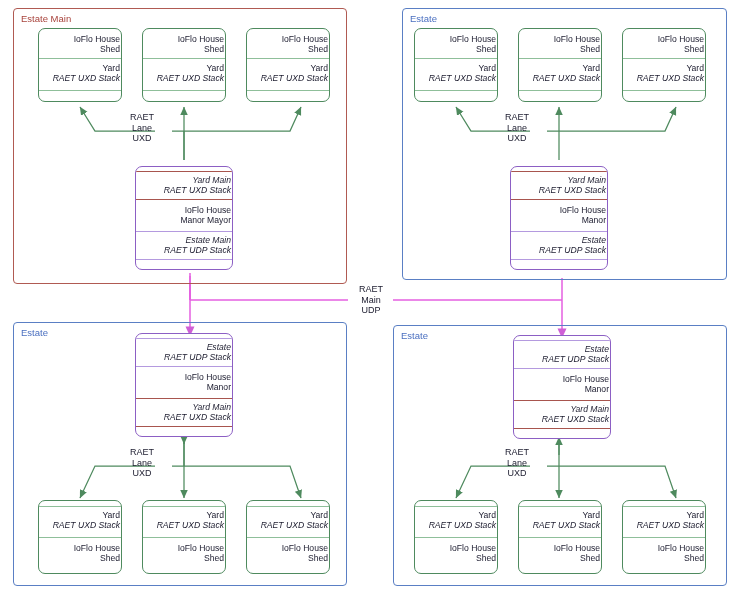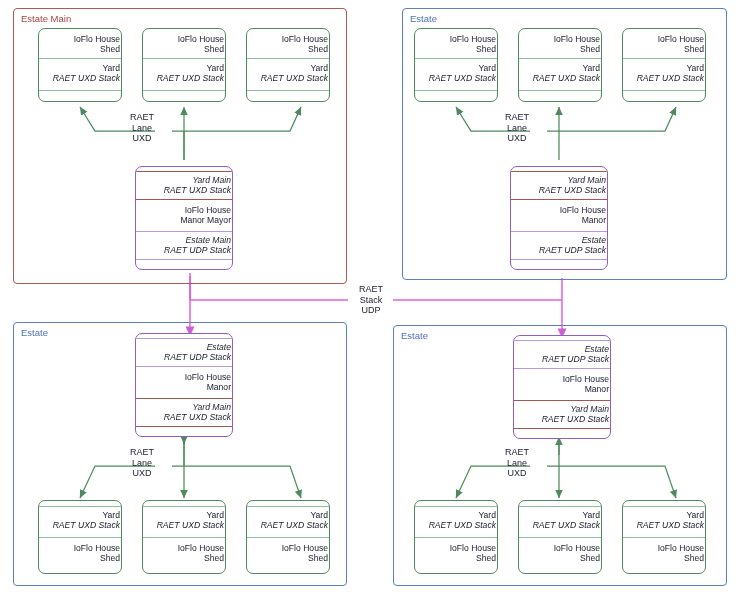--- a/index.html
+++ b/index.html
@@ -220,21 +220,21 @@
       <span class="l2">Manor</span>
     </div>
     <div class="band sec-purple" style="height:29px;padding-top:3px;">
       <span class="l1 it">Estate</span>
       <span class="l2 it">RAET UDP Stack</span>
     </div>
   </div>
 
   <div class="linklabel" style="left:349px;top:284px;width:44px;">
     <span>RAET</span>
-    <span>Stack</span>
+    <span>Main</span>
     <span>UDP</span>
   </div>
 
   <div class="panel blue" style="left:13px;top:322px;width:332px;height:262px;">
     <div class="panel-label">Estate</div>
   </div>
 
   <div class="node manor" style="left:135px;top:333px;width:98px;height:104px;">
     <div class="head-pad"></div>
     <div class="band sec-purple" style="height:29px;padding-top:3px;">

